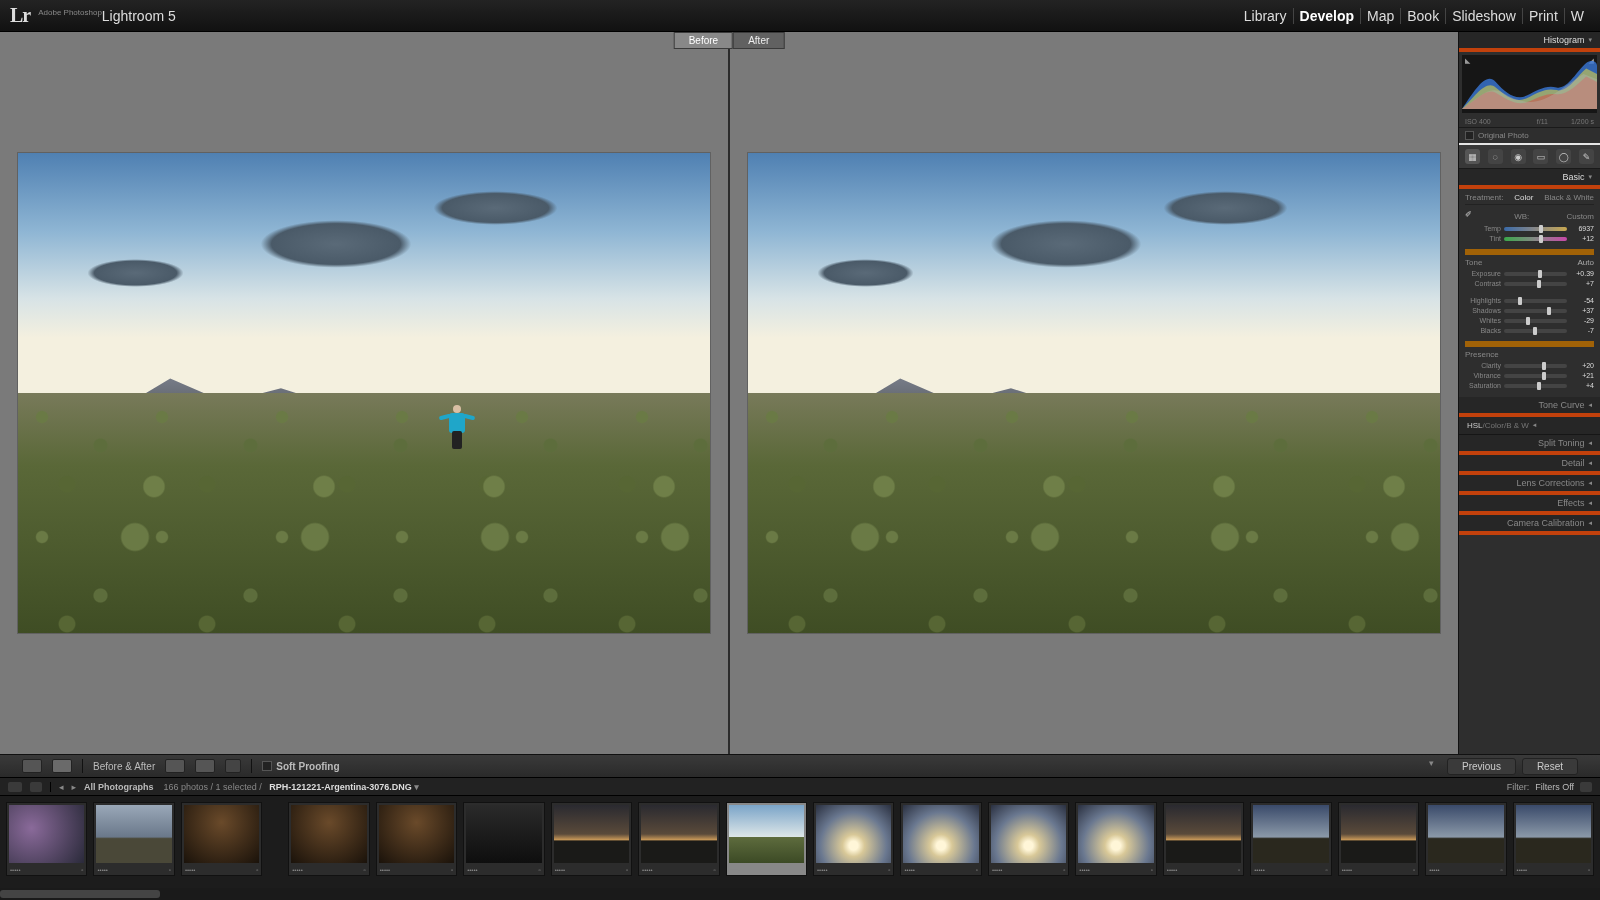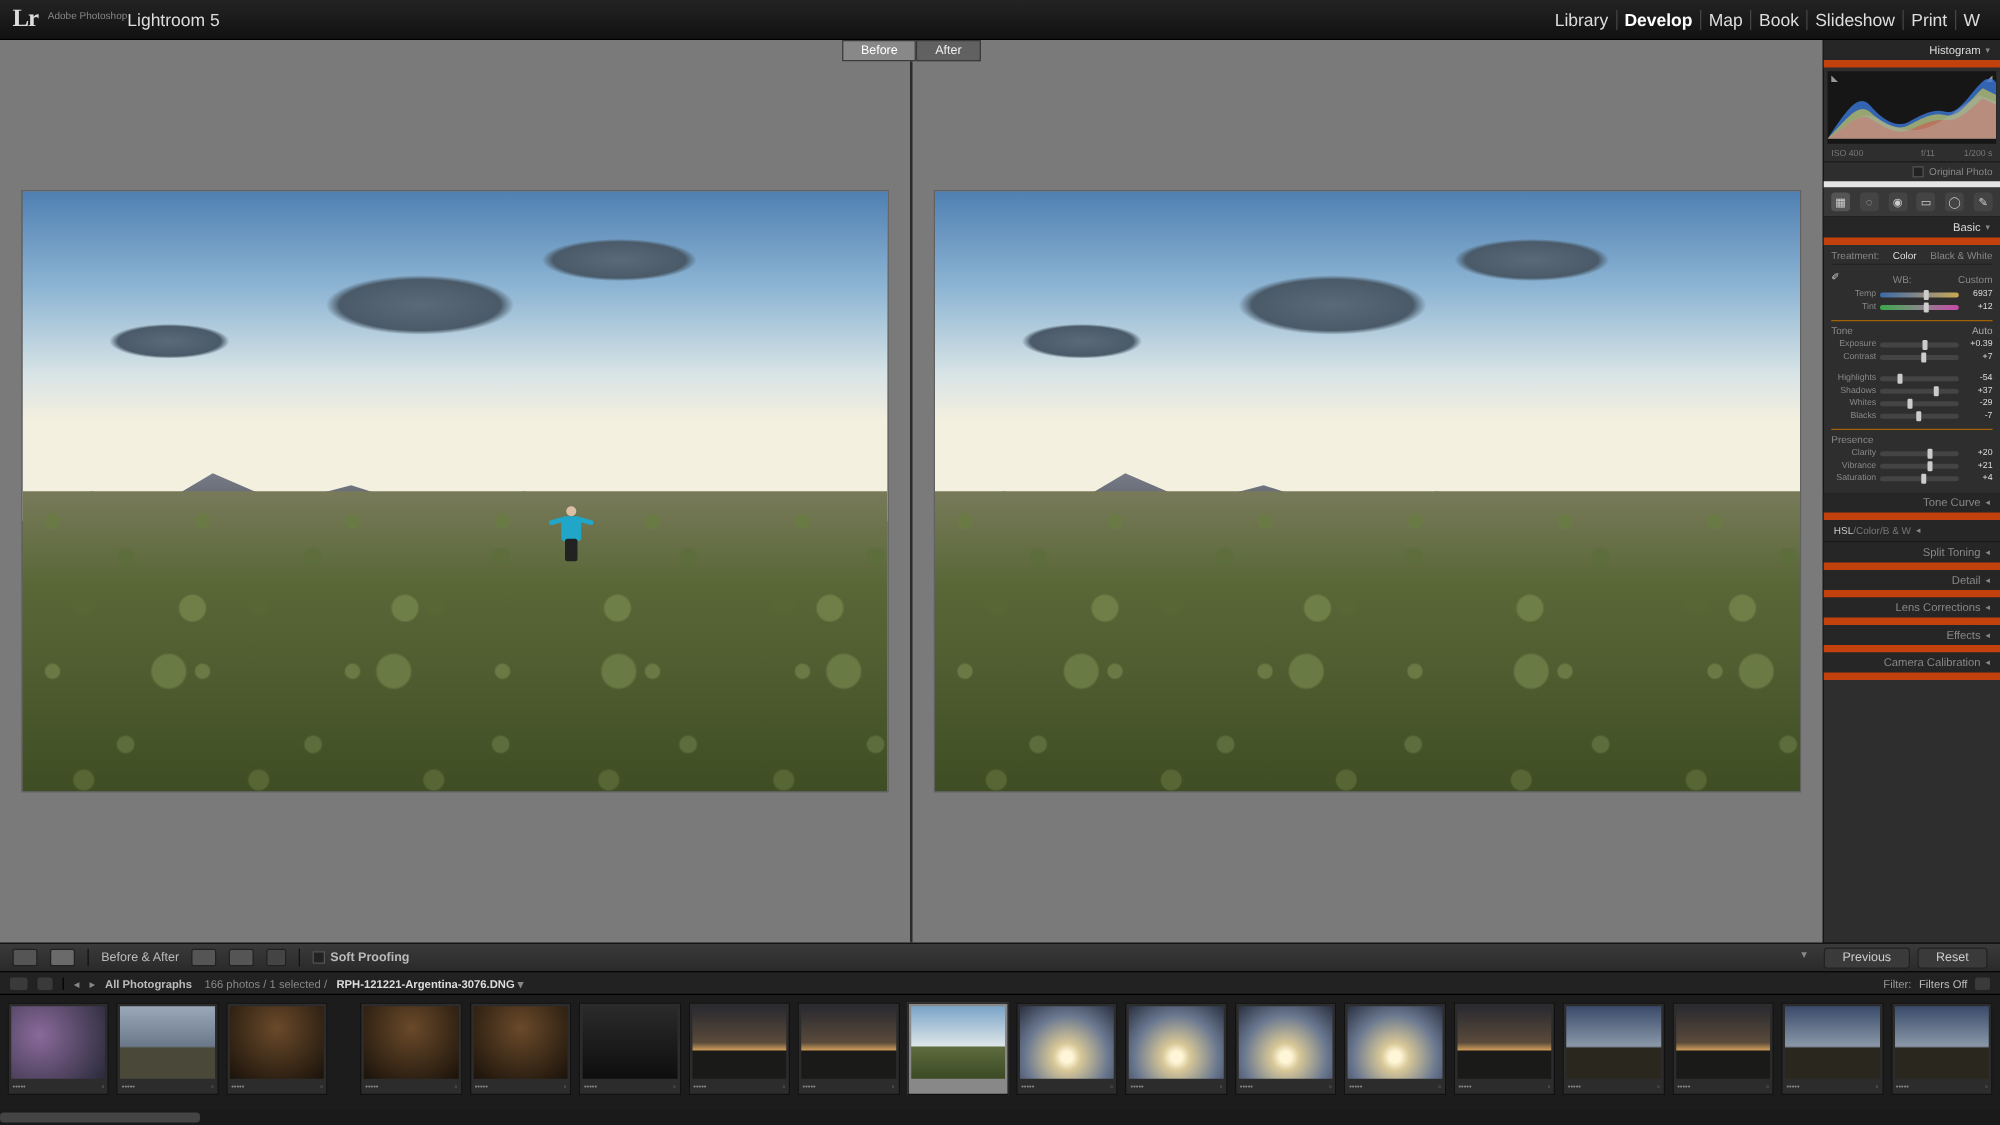--- a/index.html
+++ b/index.html
@@ -43,54 +43,54 @@
 .person{position:absolute;left:62%;top:52%;width:20px;height:46px;}
 .person .jacket{position:absolute;top:10px;left:2px;width:16px;height:20px;background:#1fa6c9;border-radius:3px;}
 .person .head{position:absolute;top:2px;left:6px;width:8px;height:8px;background:#d9bfa4;border-radius:50%;}
 .person .legs{position:absolute;top:28px;left:5px;width:10px;height:18px;background:#222;border-radius:2px;}
 .person .arm{position:absolute;top:12px;width:12px;height:4px;background:#1fa6c9;border-radius:2px;}
 .person .arm.l{left:-8px;transform:rotate(-15deg);}
 .person .arm.r{right:-8px;transform:rotate(15deg);}
 
 
 .rpanel{width:142px;background:#2e2e2e;border-left:1px solid #111;display:flex;flex-direction:column;font-size:9px;color:#aaa;}
-.rpanel .sect-hdr{display:flex;justify-content:flex-end;align-items:center;padding:3px 8px;background:#262626;border-bottom:6px solid #c2410c;font-size:9px;color:#ddd;}
+.rpanel .sect-hdr{display:flex;justify-content:flex-end;align-items:center;padding:3px 8px;background:#262626;border-bottom:4px solid #c2410c;font-size:9px;color:#ddd;}
 .rpanel .sect-hdr.closed{color:#888;}
 .rpanel .tri{display:inline-block;margin-left:4px;font-size:7px;color:#888;}
 .histo{height:58px;margin:3px;background:#161616;position:relative;overflow:hidden;}
 .histo svg{position:absolute;inset:0;}
 .histo .clip{position:absolute;top:2px;font-size:7px;color:#999;}
 .histo .clip.l{left:3px;}
 .histo .clip.r{right:3px;}
 .meta{display:flex;justify-content:space-between;padding:2px 6px;font-size:7px;color:#777;border-bottom:1px solid #1a1a1a;}
-.origrow{display:flex;align-items:center;gap:4px;padding:3px 6px;border-bottom:5px solid #e5e5e5;font-size:8px;color:#888;justify-content:flex-end;}
+.origrow{display:flex;align-items:center;gap:4px;padding:3px 6px;border-bottom:2px solid #e5e5e5;font-size:8px;color:#888;}
 .origrow .chk{width:9px;height:9px;border:1px solid #555;background:#222;}
 .toolrow{display:flex;align-items:center;justify-content:space-between;padding:4px 6px;background:#383838;border-bottom:1px solid #1a1a1a;}
 .toolrow .tool{width:15px;height:15px;border-radius:3px;background:#444;display:flex;align-items:center;justify-content:center;font-size:9px;color:#ccc;}
 .toolrow .tool.active{background:#555;}
 .basic-body{padding:4px 6px 8px;display:flex;flex-direction:column;gap:3px;}
 .treatrow{display:flex;justify-content:space-between;font-size:8px;color:#888;padding-bottom:2px;border-bottom:1px solid #222;}
 .treatrow .opt{font-size:8px;}
 .treatrow .opt.active{color:#ddd;}
 .wbrow{display:flex;align-items:center;justify-content:space-between;font-size:8px;color:#888;margin-top:2px;}
 .wbrow .eyedrop{width:12px;height:12px;color:#ccc;}
 .slider{display:flex;align-items:center;gap:3px;}
 .slider .lbl{flex:0 0 36px;text-align:right;font-size:7px;color:#888;}
 .slider .track{flex:1;height:4px;background:linear-gradient(to right,#3a6aa8,#888,#c8a850);position:relative;border-radius:2px;}
 .slider .track.plain{background:#444;}
 .slider .knob{position:absolute;top:-2px;width:4px;height:8px;background:#ccc;border-radius:1px;}
 .slider .val{flex:0 0 24px;text-align:right;font-size:7px;color:#ddd;}
-.subhdr{display:flex;justify-content:space-between;font-size:8px;color:#888;margin-top:4px;padding-top:3px;border-top:1px solid #a16207;}
+.subhdr{display:flex;justify-content:space-between;font-size:8px;color:#888;margin-top:4px;padding-top:3px;border-top:6px solid #a16207;}
 .subhdr .auto{color:#aaa;text-align:center;}
 .hslrow{display:flex;padding:4px 8px;font-size:8px;color:#888;border-bottom:1px solid #161616;background:#262626;}
 .hslrow span{color:#777;}
 .hslrow span.hl{color:#ccc;}
 
 
-.midbar{height:24px;background:linear-gradient(#3a3a3a,#2a2a2a);border-top:1px solid #111;border-bottom:1px solid #000;display:flex;align-items:center;padding:0 10px;gap:10px;font-size:10px;color:#bbb;}
+.midbar{height:24px;background:linear-gradient(#3a3a3a,#2a2a2a);border-top:1px solid #111;border-bottom:1px solid #000;display:flex;align-items:center;padding:0 22px;gap:10px;font-size:10px;color:#bbb;}
 .midbar .iconbtn{width:20px;height:14px;background:#555;border:1px solid #222;border-radius:2px;}
 .midbar .sep{width:1px;height:14px;background:#111;}
 .midbar .right{margin-left:auto;display:flex;gap:6px;}
 .midbar .btn{padding:2px 14px;background:#3a3a3a;border:1px solid #222;border-radius:3px;font-size:10px;color:#ccc;}
 
 
 .fsbar{height:18px;background:#222;border-bottom:1px solid #000;display:flex;align-items:center;padding:0 8px;gap:8px;font-size:9px;color:#999;}
 .fsbar .fsico{width:14px;height:10px;background:#3a3a3a;border-radius:2px;}
 .fsbar .path span{color:#ddd;font-weight:bold;}
 .fsbar .fltr{margin-left:auto;display:flex;gap:6px;align-items:center;}

